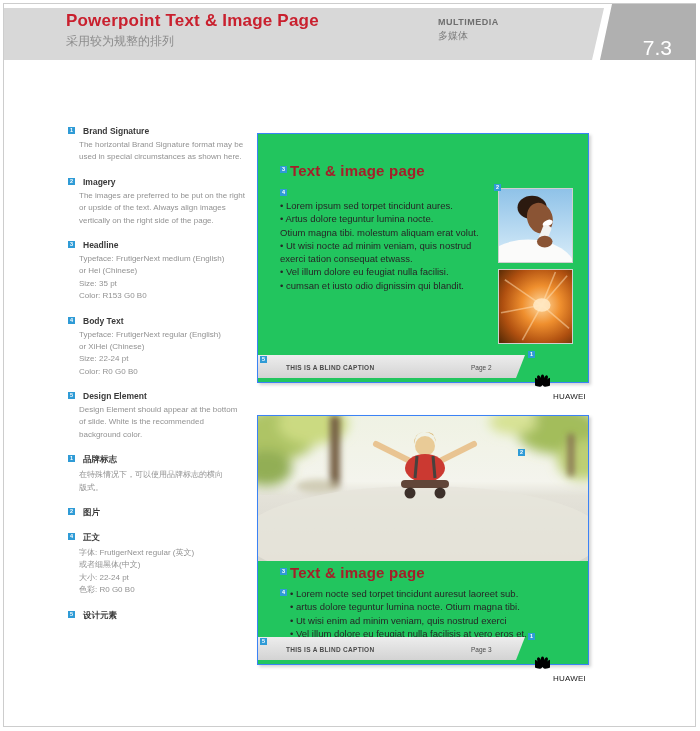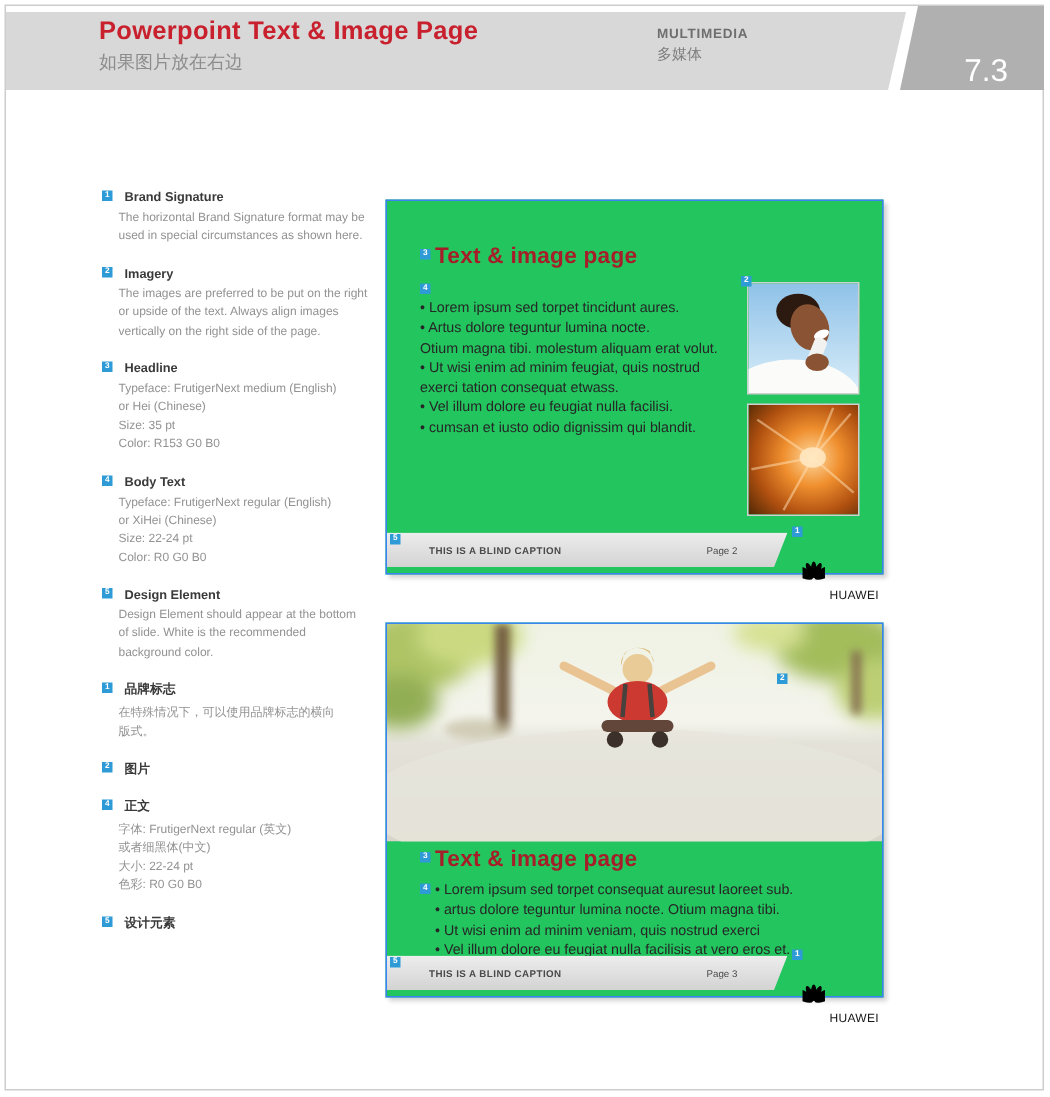--- a/index.html
+++ b/index.html
@@ -76,21 +76,21 @@
   .huawei-text { font-size:8px; font-weight:normal; color:#161616; letter-spacing:0.2px;margin-top:32px; }
 </style>
 </head>
 <body>
 
 <div class="page">
   <div class="page-border"></div>
 
   <div class="header-band"></div>
   <div class="header-title">Powerpoint Text &amp; Image Page</div>
-  <div class="header-sub">如果图片放在右边</div>
+  <div class="header-sub">采用较为规整的排列</div>
   <div class="header-cat-en">MULTIMEDIA</div>
   <div class="header-cat-zh">多媒体</div>
   <div class="section-tab">
     <span class="section-tab-num">7.3</span>
   </div>
 
   <div class="sidebar">
     <div class="sb-section">
       <div class="sb-head">
         <span class="badge">1</span>
@@ -174,21 +174,21 @@
     <div class="slide-title-row">
       <span class="badge">3</span>
       <span class="slide-title">Text &amp; image page</span>
     </div>
     <div class="slide-body">
       <span class="badge">4</span>
       <div class="bullet-lines">
         <div>• Lorem ipsum sed torpet tincidunt aures.</div>
         <div>• Artus dolore teguntur lumina nocte.</div>
         <div>Otium magna tibi. molestum aliquam erat volut.</div>
-        <div>• Ut wisi enim ad minim feugiat, quis nostrud</div>
+        <div>• Ut wisi nocte ad minim veniam, quis nostrud</div>
         <div>exerci tation consequat etwass.</div>
         <div>• Vel illum dolore eu feugiat nulla facilisi.</div>
         <div>• cumsan et iusto odio dignissim qui blandit.</div>
       </div>
     </div>
     <div class="img-col">
       <span class="badge img-badge">2</span>
       <svg class="photo" viewBox="0 0 75 75" xmlns="http://www.w3.org/2000/svg">
         <defs>
           <linearGradient id="skyg1" x1="0" y1="0" x2="0" y2="1">
@@ -296,21 +296,21 @@
       <rect width="330" height="145" fill="#ffffff" opacity="0.07"></rect>
     </svg>
     <span class="badge photo-badge-2">2</span>
     <div class="slide-title-row">
       <span class="badge">3</span>
       <span class="slide-title">Text &amp; image page</span>
     </div>
     <div class="slide-body">
       <span class="badge">4</span>
       <div class="bullet-lines">
-        <div>• Lorem ipsum sed torpet consequat auresut laoreet sub.</div>
+        <div>• Lorem nocte sed torpet tincidunt auresut laoreet sub.</div>
         <div>• artus dolore teguntur lumina nocte. Otium magna tibi.</div>
         <div>• Ut wisi enim ad minim veniam, quis nostrud exerci</div>
         <div>• Vel illum dolore eu feugiat nulla facilisis at vero eros et.</div>
       </div>
     </div>
     <div class="slide-footer">
       <div class="footer-bar"></div>
       <span class="badge footer-badge-5">5</span>
       <span class="footer-caption">THIS IS A BLIND CAPTION</span>
       <span class="footer-page">Page 3</span>

